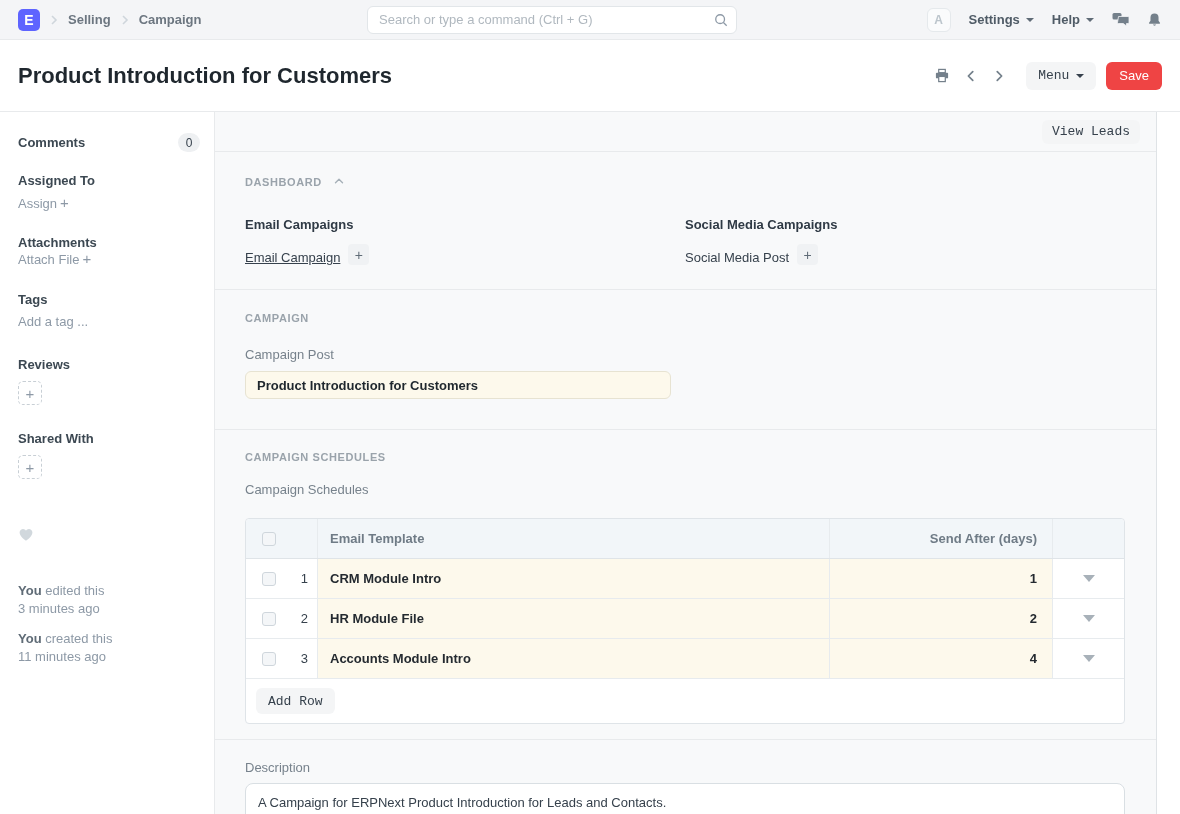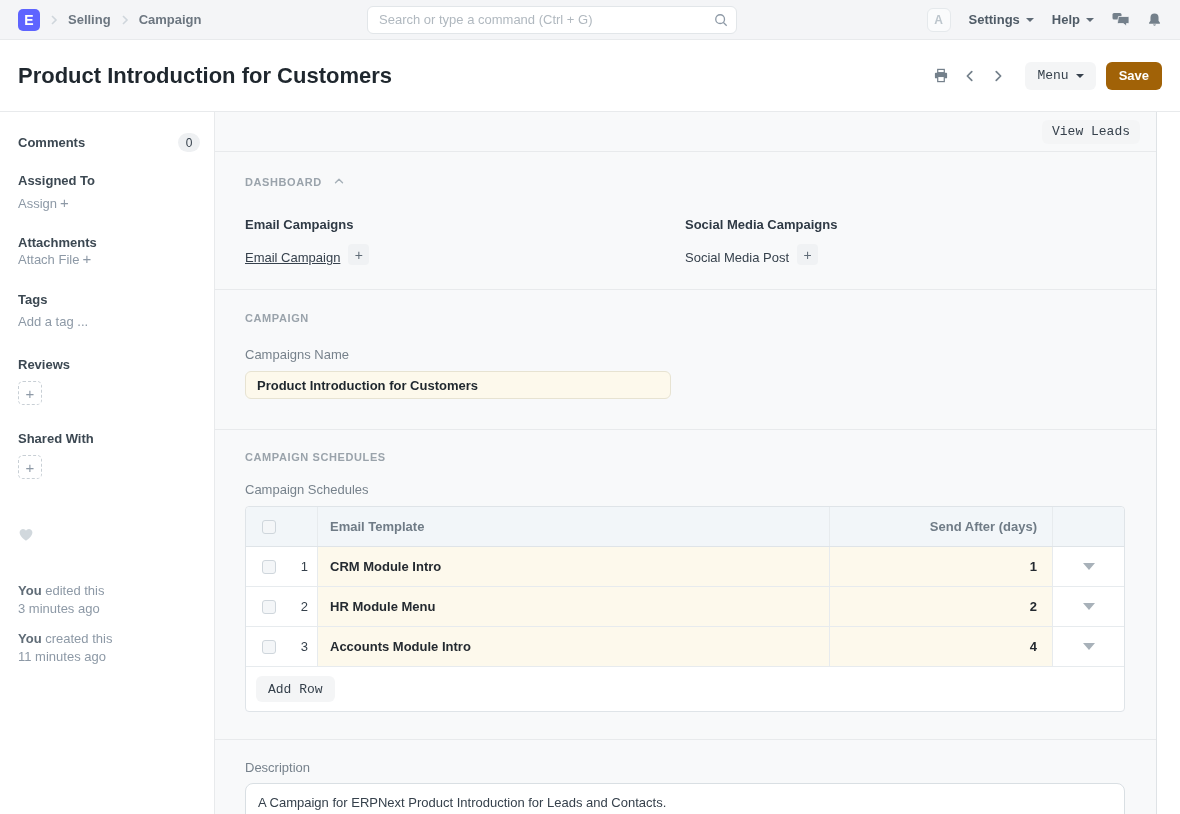--- a/index.html
+++ b/index.html
@@ -30,21 +30,21 @@
 
   
   .page-header { height:72px; background:#fff; border-bottom:1px solid #e8eaec;
     display:flex; align-items:center; padding:0 18px; }
   .page-title { font-size:22px; font-weight:600; color:#1f272e; }
   .ph-right { margin-left:auto; display:flex; align-items:center; gap:10px; }
   .ph-ico { display:flex; align-items:center; cursor:pointer; padding:2px; }
   .btn { height:28px; border:none; border-radius:6px; font-size:13px; font-family:inherit;
     cursor:pointer; display:inline-flex; align-items:center; gap:7px; }
   .btn-light { background:#f4f5f6; color:#36414c; padding:0 12px;font-family:Liberation Mono, monospace; }
-  .btn-primary { background:#a16207; color:#fff; font-weight:700; padding:8px 13px; }
+  .btn-primary { background:#ef4444; color:#fff; font-weight:400; padding:8px 13px; }
   .btn .caret { border-top-color:#36414c; }
 
   
   .content { display:flex; height:702px; }
   .sidebar { width:215px; background:#fff; border-right:1px solid #e8eaec;
     padding:21px 14px 0 18px; flex-shrink:0; }
   .main { width:942px; background:#f8f9fa; border-right:1px solid #dfe3e6; }
   .gutter { flex:1; background:#fff; }
 
   
@@ -78,21 +78,21 @@
   .field-label { color:#77828c; font-size:13px; }
   .sec-campaign { height:140px; padding-top:22px; }
   .sec-campaign .field-label { margin-top:23px; }
   .name-input { margin-top:9px; width:426px; height:28px; background:#fdf9ec; border:1px solid #e7e3d2;
     border-radius:6px; padding:0 11px; font-size:13px; font-weight:700; color:#1f272e;
     font-family:inherit; outline:none; }
 
   
   .sec-schedules { height:310px; padding-top:21px; }
   .sec-schedules .field-label { margin-top:19px; }
-  .grid-wrap { margin-top:9px; border:1px solid #dfe4e8; border-radius:4px; background:#fff; }
+  .grid-wrap { margin-top:21px; border:1px solid #dfe4e8; border-radius:4px; background:#fff; }
   .g-row { display:grid; grid-template-columns:71px 1fr 223px 72px; height:40px; }
   .g-head { background:#f2f6f9; border-bottom:1px solid #dfe4e8; border-radius:4px 4px 0 0;
     color:#6f7b86; font-weight:600; }
   .g-cell { display:flex; align-items:center; height:100%; border-left:1px solid #e7ebee; }
   .g-cell:first-child { border-left:none; }
   .g-body .g-row { border-bottom:1px solid #e7ebee; }
   .cell-check { padding:0 9px 0 16px; justify-content:space-between; }
   .checkbox { width:14px; height:14px; border:1px solid #cfd6dc; border-radius:3px; background:#f4f6f8; cursor:pointer; }
   .row-idx { color:#36414c; }
   .cell-template { padding-left:12px; }
@@ -266,21 +266,21 @@
           <div class="dash-linkrow">
             <span class="dash-link">Social Media Post</span>
             <span class="plus-box">+</span>
           </div>
         </div>
       </div>
     </div>
 
     <div class="sec sec-campaign">
       <div class="sec-head">CAMPAIGN</div>
-      <div class="field-label">Campaigns Name</div>
+      <div class="field-label">Campaign Post</div>
       <input class="name-input" value="Product Introduction for Customers" style="">
     </div>
 
     <div class="sec sec-schedules">
       <div class="sec-head">CAMPAIGN SCHEDULES</div>
       <div class="field-label">Campaign Schedules</div>
 
       <div class="grid-wrap">
         <div class="g-row g-head">
           <div class="g-cell cell-check">
@@ -300,21 +300,21 @@
             <div class="g-cell cell-days">1</div>
             <div class="g-cell cell-edit">
                 <span class="tri-down"></span>
               </div>
           </div>
           <div class="g-row">
             <div class="g-cell cell-check">
               <span class="checkbox"></span>
               <span class="row-idx">2</span>
             </div>
-            <div class="g-cell cell-template">HR Module Menu</div>
+            <div class="g-cell cell-template">HR Module File</div>
             <div class="g-cell cell-days">2</div>
             <div class="g-cell cell-edit">
                 <span class="tri-down"></span>
               </div>
           </div>
           <div class="g-row">
             <div class="g-cell cell-check">
               <span class="checkbox"></span>
               <span class="row-idx">3</span>
             </div>

